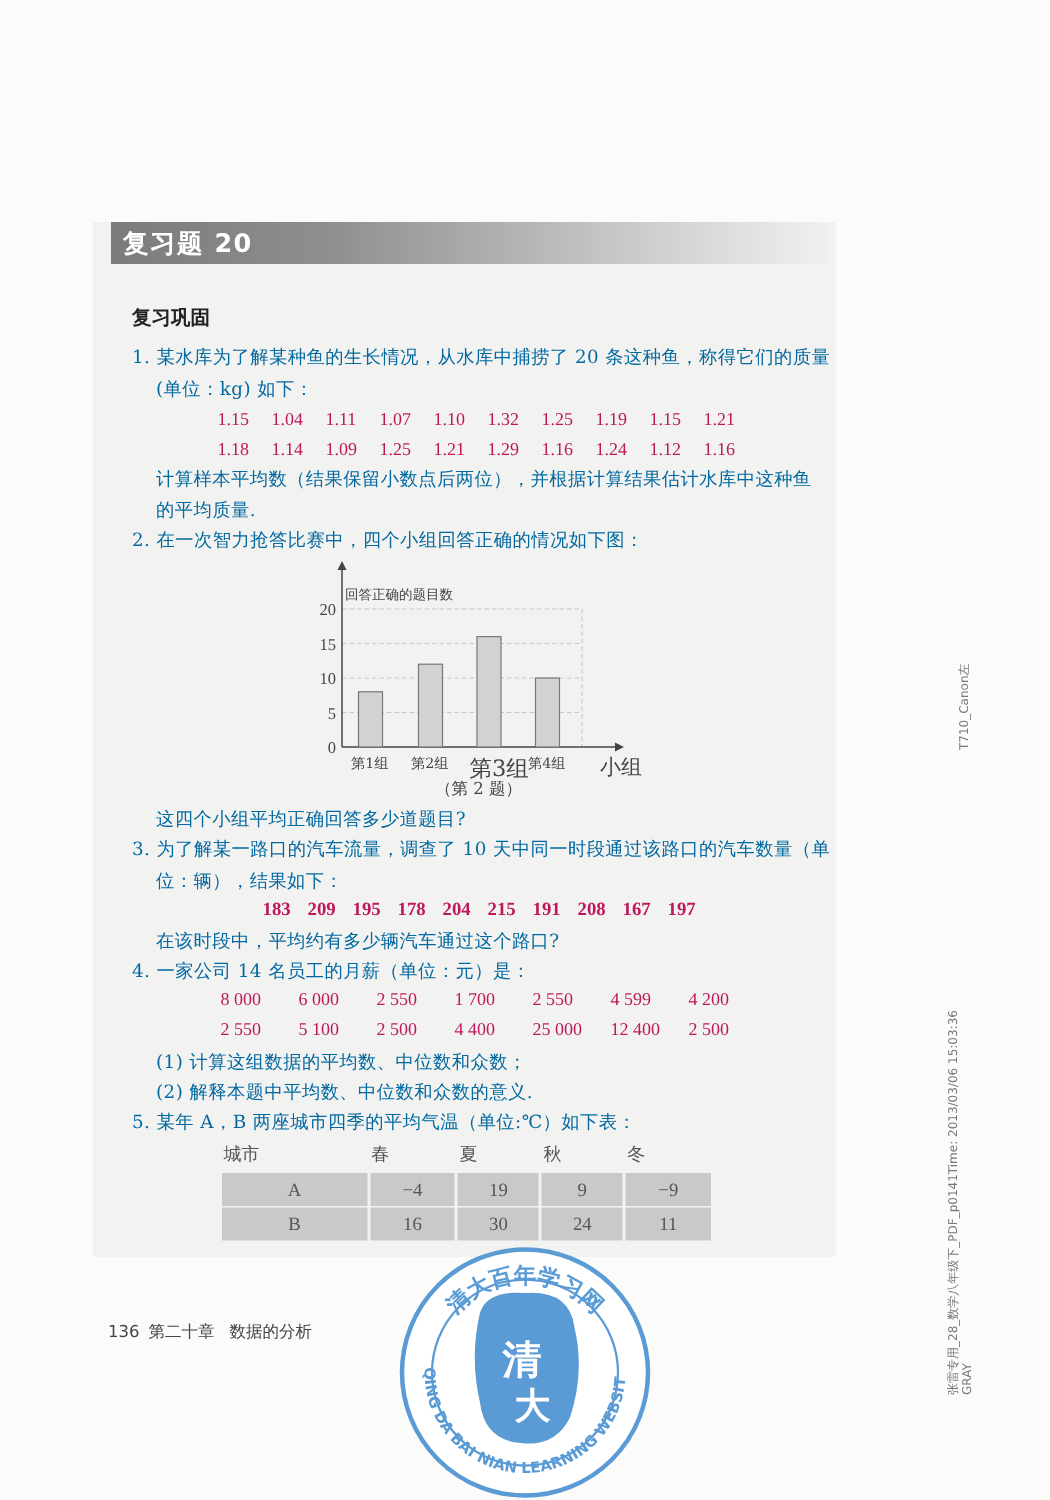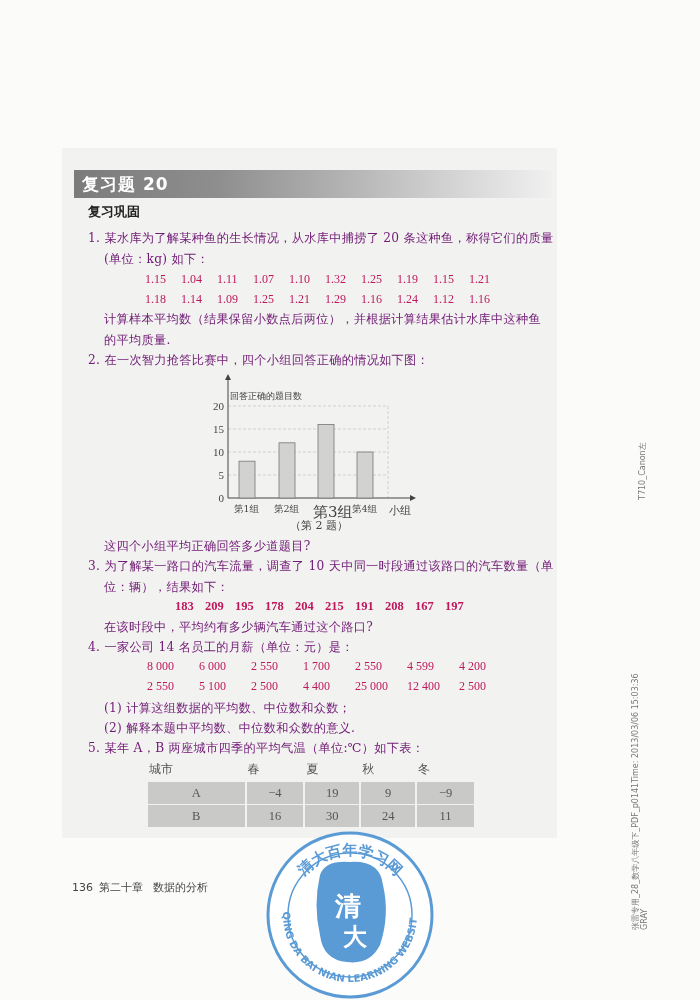--- a/index.html
+++ b/index.html
@@ -9,33 +9,32 @@
     font-family: "DejaVu Serif", "Liberation Serif", serif;
     color: #2a2a2a;
   }
   .page-gray {
     position: absolute; left: 62px; top: 148px; width: 495px; height: 690px;
     background: #f2f2f0;
   }
   .header-bar {
     position: absolute; left: 74px; top: 148px; width: 478px; height: 28px;
     background: linear-gradient(to right, #7b7b7b 0%, #8e8e8e 30%, #b8b8b8 60%, #dcdcdc 85%, #f0f0f0 100%);
-    margin-top: 22px;
   }
   .header-title {
     position: absolute; left: 8px; top: 3px;
     font-family: "DejaVu Sans", sans-serif; font-weight: bold;
     font-size: 17px; color: #ffffff; letter-spacing: 1px;
   }
   .section-title {
     position: absolute; left: 88px; top: 203px;
     font-family: "DejaVu Sans", sans-serif; font-weight: bold; font-size: 13px; color: #222;
   }
   .line {
-    position: absolute; font-size: 12.2px; white-space: nowrap; color: #701a75; letter-spacing: 0.3px;
+    position: absolute; font-size: 12.2px; white-space: nowrap; color: #0369a1; letter-spacing: 0.3px;
   }
   .nums {
     position: absolute; font-size: 12px; white-space: nowrap; color: #be185d;
     font-family: "Liberation Serif", serif; word-spacing: 0;
   }
   .nums span { display: inline-block; }
   
   .chart { position: absolute; left: 200px; top: 370px; width: 230px; height: 170px; }
   .chart svg { position: absolute; left: 0; top: 0; }
   .chart-caption { position: absolute; left: 290px; top: 518px; font-size: 11px; color: #444; }
@@ -112,21 +111,21 @@
       <text x="24" y="86">10</text>
       <text x="24" y="63">15</text>
       <text x="24" y="40">20</text>
     </g>
   </svg>
   <span style="position:absolute; left:30px; top:20px; font-size:9px; font-family:Liberation Mono, monospace; color:#444;">回答正确的题目数</span>
   <span style="position:absolute; left:34px; top:133px; font-size:9.5px; color:#444;">第1组</span>
   <span style="position:absolute; left:74px; top:133px; font-size:9.5px; color:#444;">第2组</span>
   <span style="position:absolute; left:113px; top:133px; font-size:15px; color:#444;">第3组</span>
   <span style="position:absolute; left:152px; top:133px; font-size:9.5px; color:#444;">第4组</span>
-  <span style="position:absolute; left:189px; top:133px; font-size:11px; color:#444;">小组</span>
+  <span style="position:absolute; left:200px; top:133px; font-size:14px; color:#444;">小组</span>
 </div>
 <div class="chart-caption">（第 2 题）</div>
 
 <div class="line" style="left:104px; top:538px;">这四个小组平均正确回答多少道题目?</div>
 
 <div class="line" style="left:88px; top:558px;">3. 为了解某一路口的汽车流量，调查了 10 天中同一时段通过该路口的汽车数量（单</div>
 <div class="line" style="left:104px; top:579px;">位：辆），结果如下：</div>
 <div class="nums" style="left:175px; top:599px; font-size:12.5px;font-weight:bold;">
   <span style="width:30px">183</span><span style="width:30px">209</span><span style="width:30px">195</span><span style="width:30px">178</span><span style="width:30px">204</span><span style="width:30px">215</span><span style="width:30px">191</span><span style="width:30px">208</span><span style="width:30px">167</span><span style="width:30px">197</span>
 </div>

